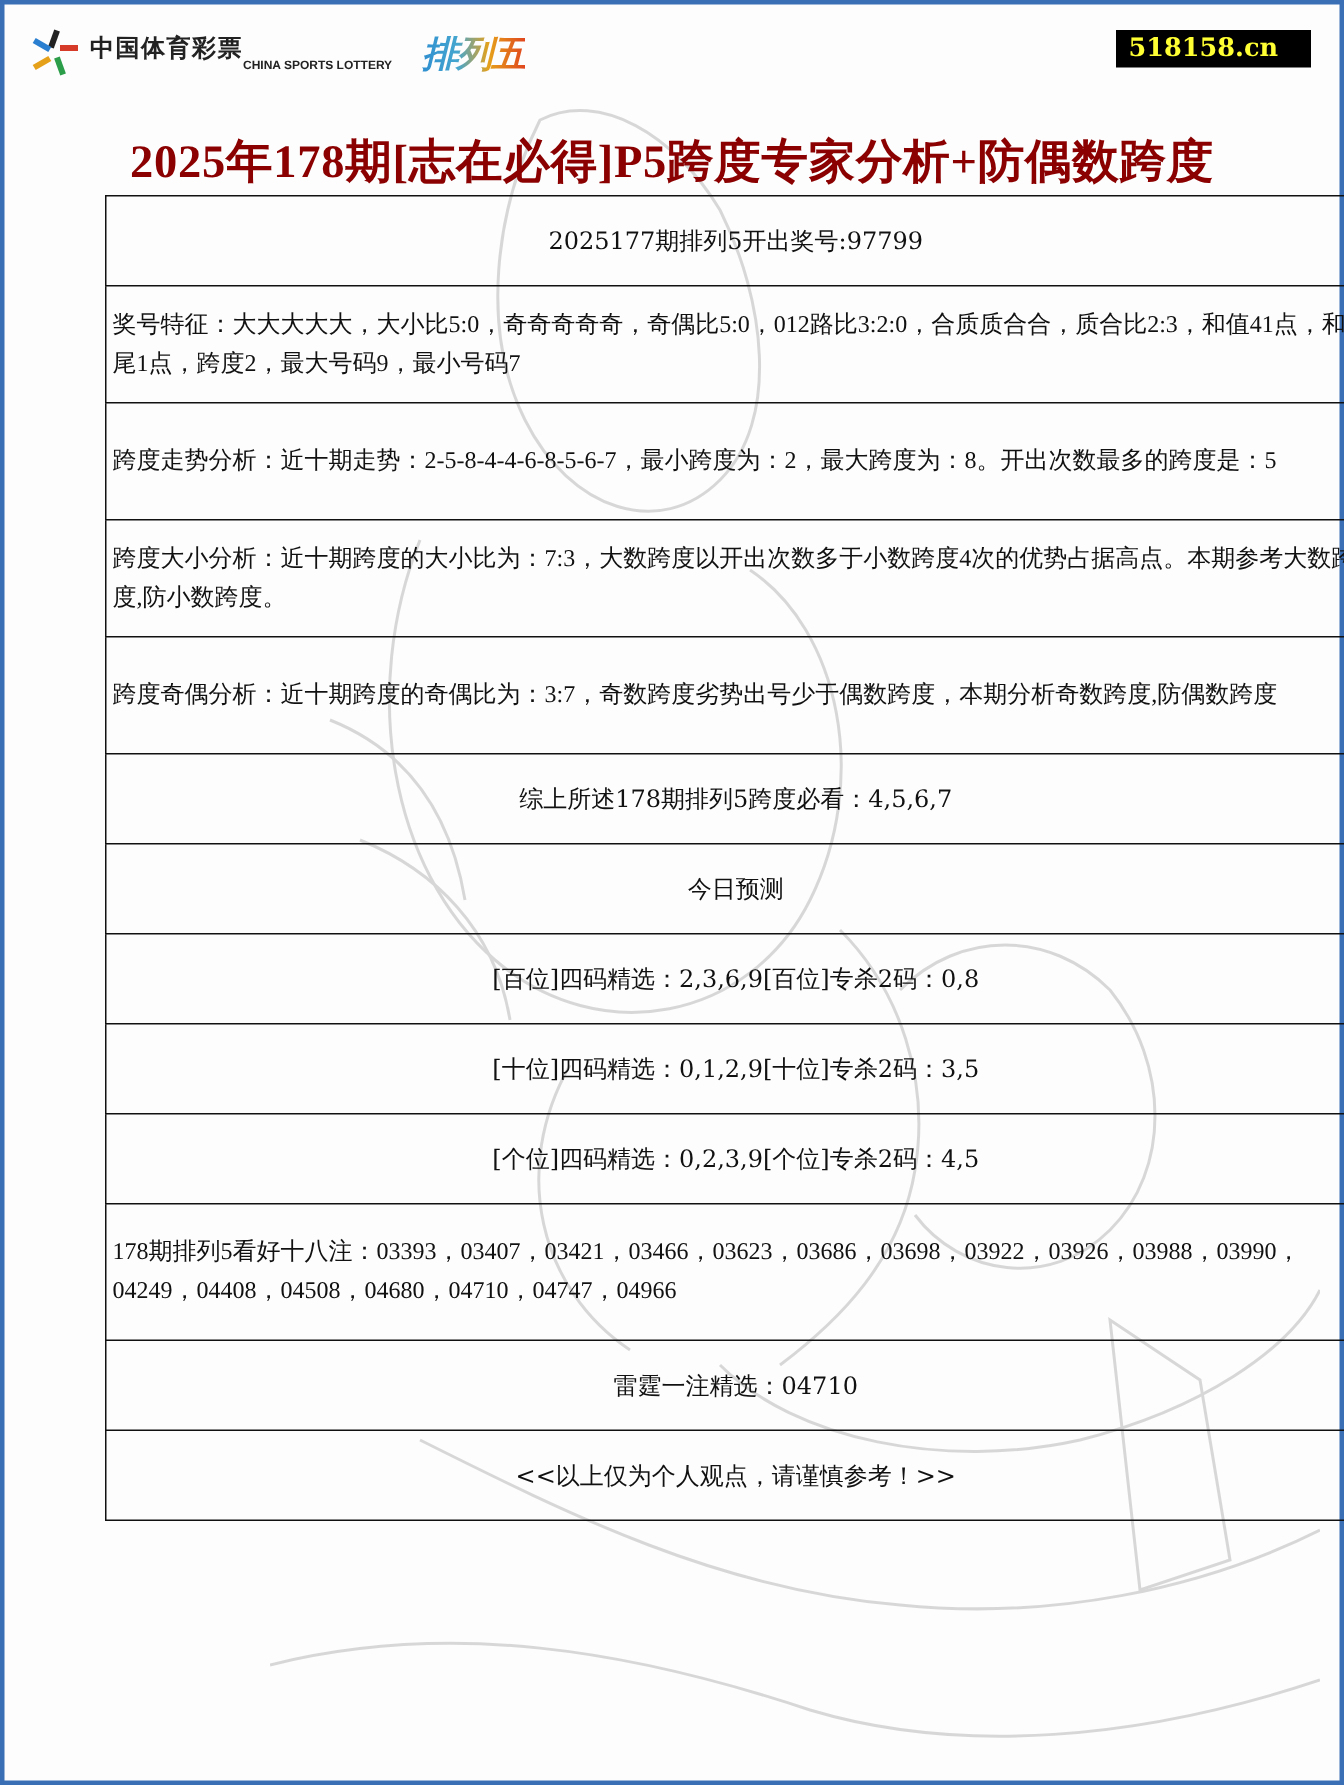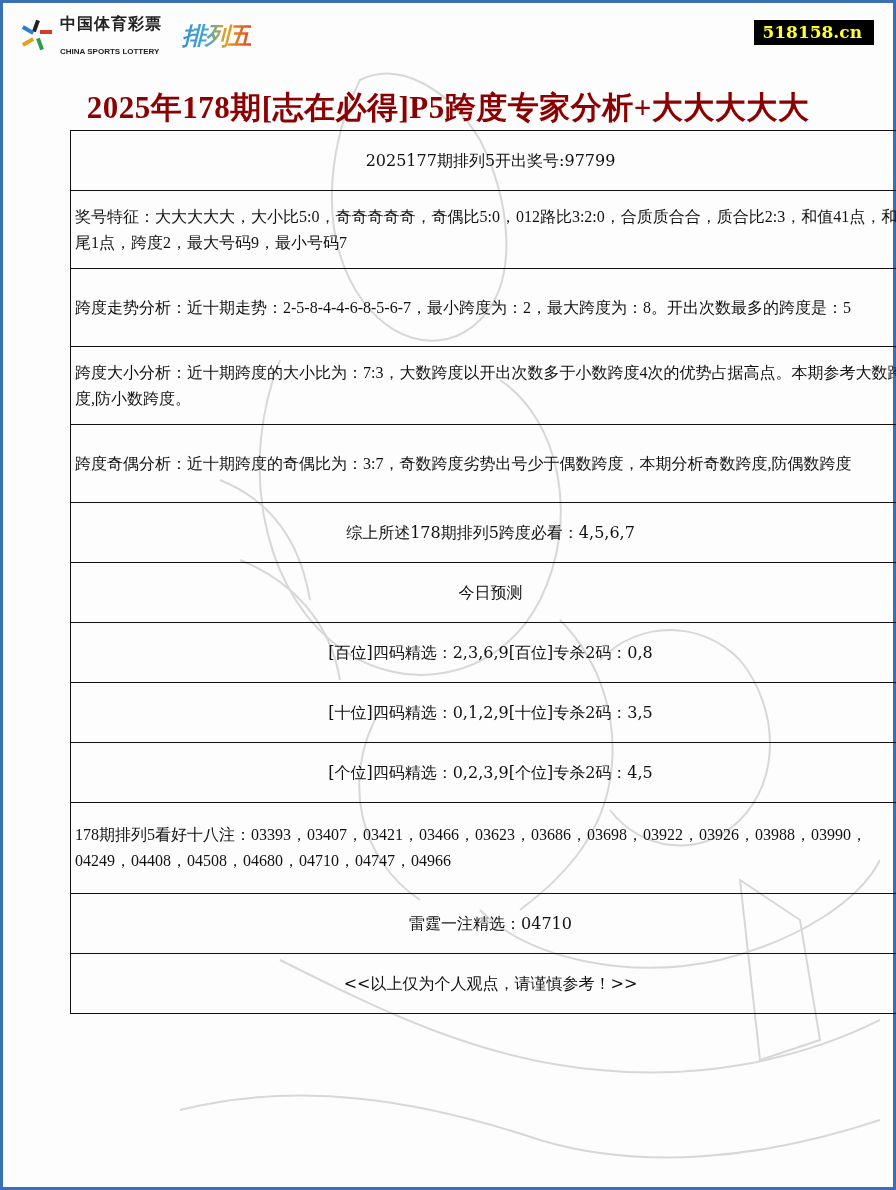--- a/index.html
+++ b/index.html
@@ -28,21 +28,21 @@
     }
     .header {
       position: absolute;
       left: 18px; top: 16px;
       height: 40px;
       display: flex; align-items: center;
     }
     .logo-mark {
       width: 36px; height: 36px; position: relative; margin-right: 6px;
     }
-    .logo-text { display: flex; flex-direction: column; line-height: 1; }
+    .logo-text { display: flex; flex-direction: row; line-height: 1; }
     .logo-cn {
       font-family: "DejaVu Sans", "Liberation Sans", sans-serif;
       font-size: 16px; color: #222; letter-spacing: 1px; font-weight: bold;
     }
     .logo-en {
       font-family: "Liberation Sans", "DejaVu Sans", sans-serif;
       font-size: 8px; color: #222; font-weight: bold; margin-top: 16px;
     }
     .logo-brand {
       font-family: "DejaVu Sans", "Liberation Sans", sans-serif;
@@ -50,21 +50,21 @@
       margin-left: 20px; letter-spacing: -1px;
       background: linear-gradient(90deg, #2f8fd0 0%, #45a6cf 35%, #e6a11a 65%, #e0461e 100%);
       -webkit-background-clip: text; background-clip: text; color: transparent;
     }
     .site-badge {
       position: absolute;
       right: 22px; top: 20px;
       background: #000; color: #ffff33;
       font-family: "DejaVu Serif", "Liberation Serif", serif;
       font-size: 17px; font-weight: bold;
-      padding: 2px 12px 3px 8px;
+      padding: 2px 22px 3px 8px;
     }
     .page-title {
       position: absolute;
       left: 0; right: 0; top: 66px;
       text-align: center;
       font-family: "Liberation Serif", "DejaVu Serif", serif;
       font-size: 31px;
       color: #8b0000;
       letter-spacing: 0.5px;
       white-space: nowrap;
@@ -123,21 +123,21 @@
   </div>
   <div class="logo-text">
     <span class="logo-cn">中国体育彩票</span>
     <span class="logo-en">CHINA SPORTS LOTTERY</span>
   </div>
   <span class="logo-brand">排列五</span>
 </div>
 
 <div class="site-badge">518158.cn</div>
 
-<h1 class="page-title">2025年178期[志在必得]P5跨度专家分析+大大大大大</h1>
+<h1 class="page-title">2025年178期[志在必得]P5跨度专家分析+防偶数跨度</h1>
 
 <table class="content">
   <tbody>
       <tr>
     <td class="center">2025177期排列5开出奖号:97799</td>
   </tr>
   <tr>
     <td class="left h78">奖号特征：大大大大大，大小比5:0，奇奇奇奇奇，奇偶比5:0，012路比3:2:0，合质质合合，质合比2:3，和值41点，和尾1点，跨度2，最大号码9，最小号码7</td>
   </tr>
   <tr>

